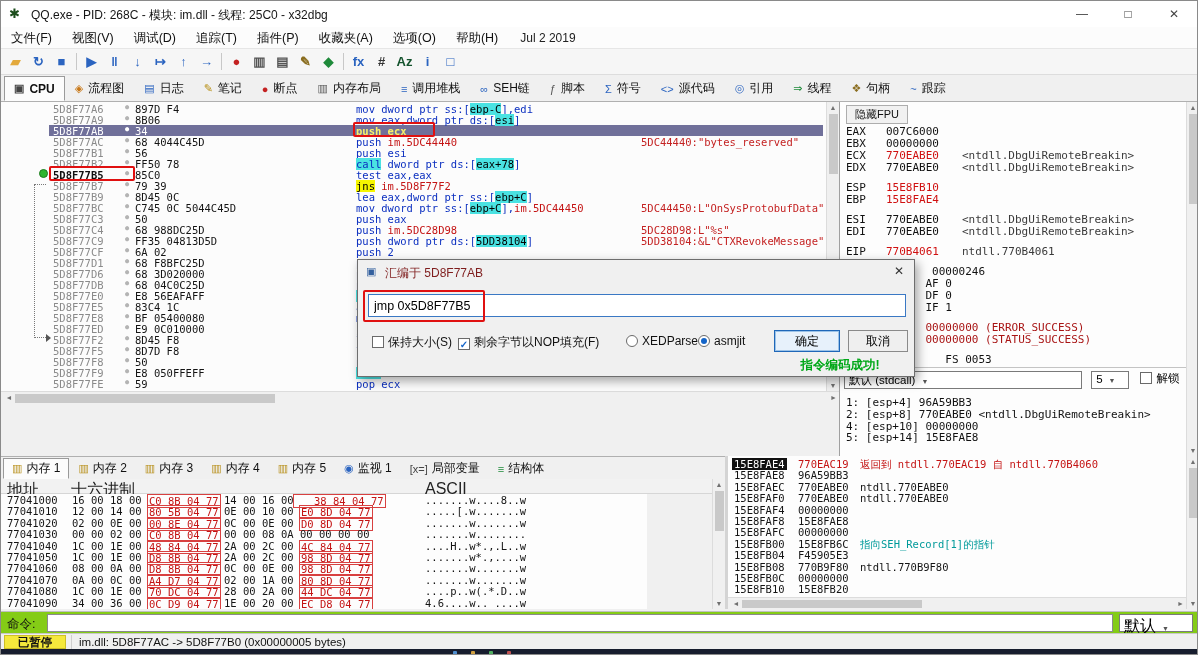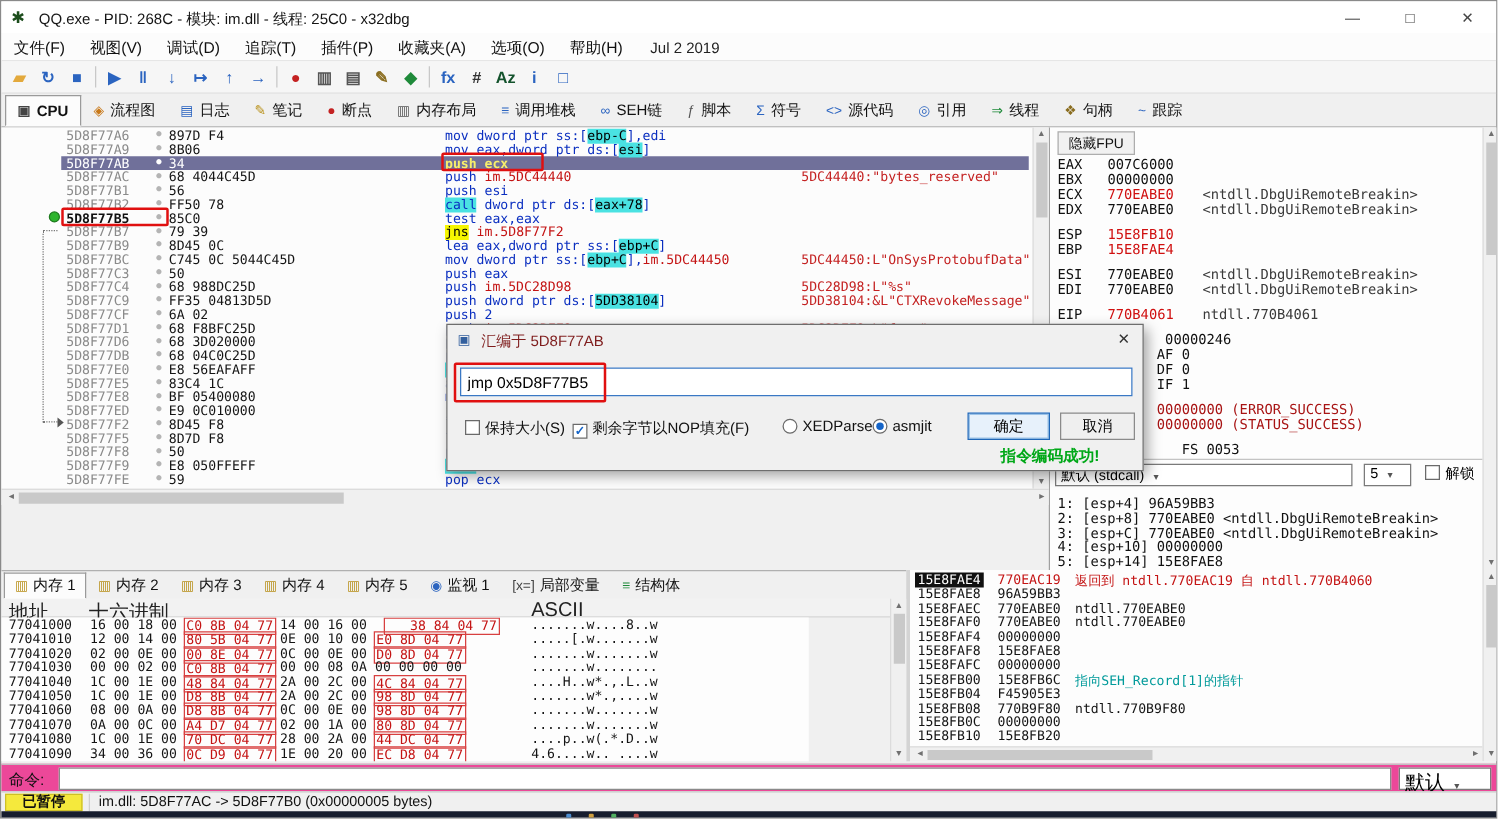--- a/index.html
+++ b/index.html
@@ -99,21 +99,21 @@
 #stack-rows{position:absolute;left:0;top:2px;width:455px}
 .srow{position:relative;height:11.4px;line-height:11.4px;font:10.5px "DejaVu Sans Mono",monospace;white-space:pre}
 .srow span{position:absolute;top:0}
 .sa{left:4px;padding:0 2px;color:#141414}
 .sv{left:70px;color:#141414}
 .scm{left:132px;color:#141414}
 .srow.sel .sa{background:#111;color:#fff}
 .c-ret{color:#c41414}
 .c-seh{color:#009a9a}
 
-.cmdrow{position:absolute;left:0;top:610px;width:1198px;height:22px;background:#ec4899;border-top:1px solid #c0c0c0}
+.cmdrow{position:absolute;left:0;top:610px;width:1198px;height:22px;background:#84cc16;border-top:1px solid #c0c0c0}
 .cmd-label{position:absolute;left:6px;top:4px;font-size:12.5px;color:#111}
 .cmd-input{position:absolute;left:46px;top:2px;width:1066px;height:18px;border:1px solid #8a8a8a;background:#fff;font:12px "DejaVu Sans Mono",monospace;padding:0 4px}
 .cmd-combo{position:absolute;left:1118px;top:2px;width:74px;height:18px}
 .statusbar{position:absolute;left:0;top:632px;width:1198px;height:16px;background:#f0f0f0;border-top:1px solid #c8c8c8;font-size:11.5px;color:#111}
 .status-badge{position:absolute;left:3px;top:1px;width:62px;height:14px;background:#f5e93c;border:1px solid #cdbf27;text-align:center;line-height:13px;font-weight:bold}
 .status-sep{position:absolute;left:70px;top:1px;width:1px;height:14px;background:#cfcfcf}
 .status-msg{position:absolute;left:78px;top:2px;white-space:nowrap}
 .taskbar{position:absolute;left:0;top:648px;width:1198px;height:7px;background:#171d2e}
 .tkdot{position:absolute;top:2px;width:4px;height:4px;border-radius:1px}
 
@@ -283,21 +283,21 @@
 
   <div class="regs">
     <div class="fpu-btn">隐藏FPU</div>
     <div id="reg-lines"><div class="rline"><span class="rname">EAX</span><span class="rval">007C6000</span></div><div class="rline"><span class="rname">EBX</span><span class="rval">00000000</span></div><div class="rline"><span class="rname">ECX</span><span class="rval chg">770EABE0</span><span class="rnote">&lt;ntdll.DbgUiRemoteBreakin&gt;</span></div><div class="rline"><span class="rname">EDX</span><span class="rval">770EABE0</span><span class="rnote">&lt;ntdll.DbgUiRemoteBreakin&gt;</span></div><div class="rline rgap"><span class="rname">ESP</span><span class="rval chg">15E8FB10</span></div><div class="rline"><span class="rname">EBP</span><span class="rval chg">15E8FAE4</span></div><div class="rline rgap"><span class="rname">ESI</span><span class="rval">770EABE0</span><span class="rnote">&lt;ntdll.DbgUiRemoteBreakin&gt;</span></div><div class="rline"><span class="rname">EDI</span><span class="rval">770EABE0</span><span class="rnote">&lt;ntdll.DbgUiRemoteBreakin&gt;</span></div><div class="rline rgap"><span class="rname">EIP</span><span class="rval chg">770B4061</span><span class="rnote">ntdll.770B4061</span></div><div class="rline rgap">EFLAGS       00000246</div><div class="rline">ZF 1  PF 1  AF 0</div><div class="rline">OF 0  SF 0  DF 0</div><div class="rline">CF 0  TF 0  IF 1</div><div class="rline rgap err">LastError   00000000 (ERROR_SUCCESS)</div><div class="rline err">LastStatus  00000000 (STATUS_SUCCESS)</div><div class="rline rgap">GS 002B        FS 0053</div></div>
     <div class="regsplit"></div>
     <div class="regctl">
       <span class="combo conv"><span>默认 (stdcall)</span><span class="arr">▼</span></span>
       <span class="combo depth"><span>5</span><span class="arr">▼</span></span>
       <span class="unlock"><span class="cb"></span><span>解锁</span></span>
     </div>
-    <div id="reg-args"><div class="rarg">1: [esp+4] 96A59BB3</div><div class="rarg">2: [esp+8] 770EABE0 &lt;ntdll.DbgUiRemoteBreakin&gt;</div><div class="rarg">3: [esp+C] 770EABE0 &lt;ntdll.DbgUiRemoteBreakin&gt;</div><div class="rarg">4: [esp+10] 00000000</div><div class="rarg">5: [esp+14] 15E8FAE8</div></div>
+    <div id="reg-args"><div class="rarg">1: [esp+4] 96A59BB3</div><div class="rarg">2: [esp+8] 770EABE0 &lt;ntdll.DbgUiRemoteBreakin&gt;</div><div class="rarg">4: [esp+10] 00000000</div><div class="rarg">5: [esp+14] 15E8FAE8</div></div>
     <div class="sb sb-v" style="right:0;top:0;width:13px;height:354px">
       <span class="arr a1">▲</span>
       <span class="arr a2">▼</span>
       <div class="thumb" style="left:2px;top:12px;width:9px;height:90px"></div>
     </div>
   </div>
 
   <div class="btabs">
       <div class="btab active">
         <span class="tab-icon" style="color: rgb(184, 144, 28);">▥</span>
@@ -331,21 +331,21 @@
         <span class="tab-icon" style="color: rgb(31, 138, 58);">≡</span>
         <span class="tab-label">结构体</span>
       </div>
     </div>
   <div class="memhdr">
     <span class="mh-a">地址</span>
     <span class="mh-h">十六进制</span>
     <span class="mh-s">ASCII</span>
   </div>
   <div class="memrows" id="mem-rows">
-      <div class="mrow"><span class="ma">77041000</span><span class="mg" style="left: 70px;">16 00 18 00</span><span class="mg red" style="left: 146px;">C0 8B 04 77</span><span class="mg" style="left: 222px;">14 00 16 00</span><span class="mg red" style="left: 306px; padding-left: 20px;">38 84 04 77</span><span class="mas">.......w....8..w</span></div>
+      <div class="mrow"><span class="ma">77041000</span><span class="mg" style="left: 70px;">16 00 18 00</span><span class="mg red" style="left: 146px;">C0 8B 04 77</span><span class="mg" style="left: 222px;">14 00 16 00</span><span class="mg red" style="left: 292px; padding-left: 20px;">38 84 04 77</span><span class="mas">.......w....8..w</span></div>
       <div class="mrow"><span class="ma">77041010</span><span class="mg" style="left: 70px;">12 00 14 00</span><span class="mg red" style="left: 146px;">80 5B 04 77</span><span class="mg" style="left: 222px;">0E 00 10 00</span><span class="mg red" style="left: 298px;">E0 8D 04 77</span><span class="mas">.....[.w.......w</span></div>
       <div class="mrow"><span class="ma">77041020</span><span class="mg" style="left: 70px; text-align: center;">02 00 0E 00</span><span class="mg red" style="left: 146px;">00 8E 04 77</span><span class="mg" style="left: 222px;">0C 00 0E 00</span><span class="mg red" style="left: 298px;">D0 8D 04 77</span><span class="mas">.......w.......w</span></div>
       <div class="mrow"><span class="ma">77041030</span><span class="mg" style="left: 70px;">00 00 02 00</span><span class="mg red" style="left: 146px;">C0 8B 04 77</span><span class="mg" style="left: 222px;">00 00 08 0A</span><span class="mg" style="left: 298px;">00 00 00 00</span><span class="mas">.......w........</span></div>
       <div class="mrow"><span class="ma">77041040</span><span class="mg" style="left: 70px;">1C 00 1E 00</span><span class="mg red" style="left: 146px;">48 84 04 77</span><span class="mg" style="left: 222px;">2A 00 2C 00</span><span class="mg red" style="left: 298px;">4C 84 04 77</span><span class="mas">....H..w*.,.L..w</span></div>
       <div class="mrow"><span class="ma">77041050</span><span class="mg" style="left: 70px;">1C 00 1E 00</span><span class="mg red" style="left: 146px;">D8 8B 04 77</span><span class="mg" style="left: 222px;">2A 00 2C 00</span><span class="mg red" style="left: 298px;">98 8D 04 77</span><span class="mas">.......w*.,....w</span></div>
       <div class="mrow"><span class="ma">77041060</span><span class="mg" style="left: 70px;">08 00 0A 00</span><span class="mg red" style="left: 146px;">D8 8B 04 77</span><span class="mg" style="left: 222px;">0C 00 0E 00</span><span class="mg red" style="left: 298px;">98 8D 04 77</span><span class="mas">.......w.......w</span></div>
       <div class="mrow"><span class="ma">77041070</span><span class="mg" style="left: 70px;">0A 00 0C 00</span><span class="mg red" style="left: 146px;">A4 D7 04 77</span><span class="mg" style="left: 222px;">02 00 1A 00</span><span class="mg red" style="left: 298px;">80 8D 04 77</span><span class="mas">.......w.......w</span></div>
       <div class="mrow"><span class="ma">77041080</span><span class="mg" style="left: 70px;">1C 00 1E 00</span><span class="mg red" style="left: 146px;">70 DC 04 77</span><span class="mg" style="left: 222px;">28 00 2A 00</span><span class="mg red" style="left: 298px;">44 DC 04 77</span><span class="mas">....p..w(.*.D..w</span></div>
       <div class="mrow"><span class="ma">77041090</span><span class="mg" style="left: 70px;">34 00 36 00</span><span class="mg red" style="left: 146px;">0C D9 04 77</span><span class="mg" style="left: 222px;">1E 00 20 00</span><span class="mg red" style="left: 298px;">EC D8 04 77</span><span class="mas">4.6....w.. ....w</span></div>
     </div>

